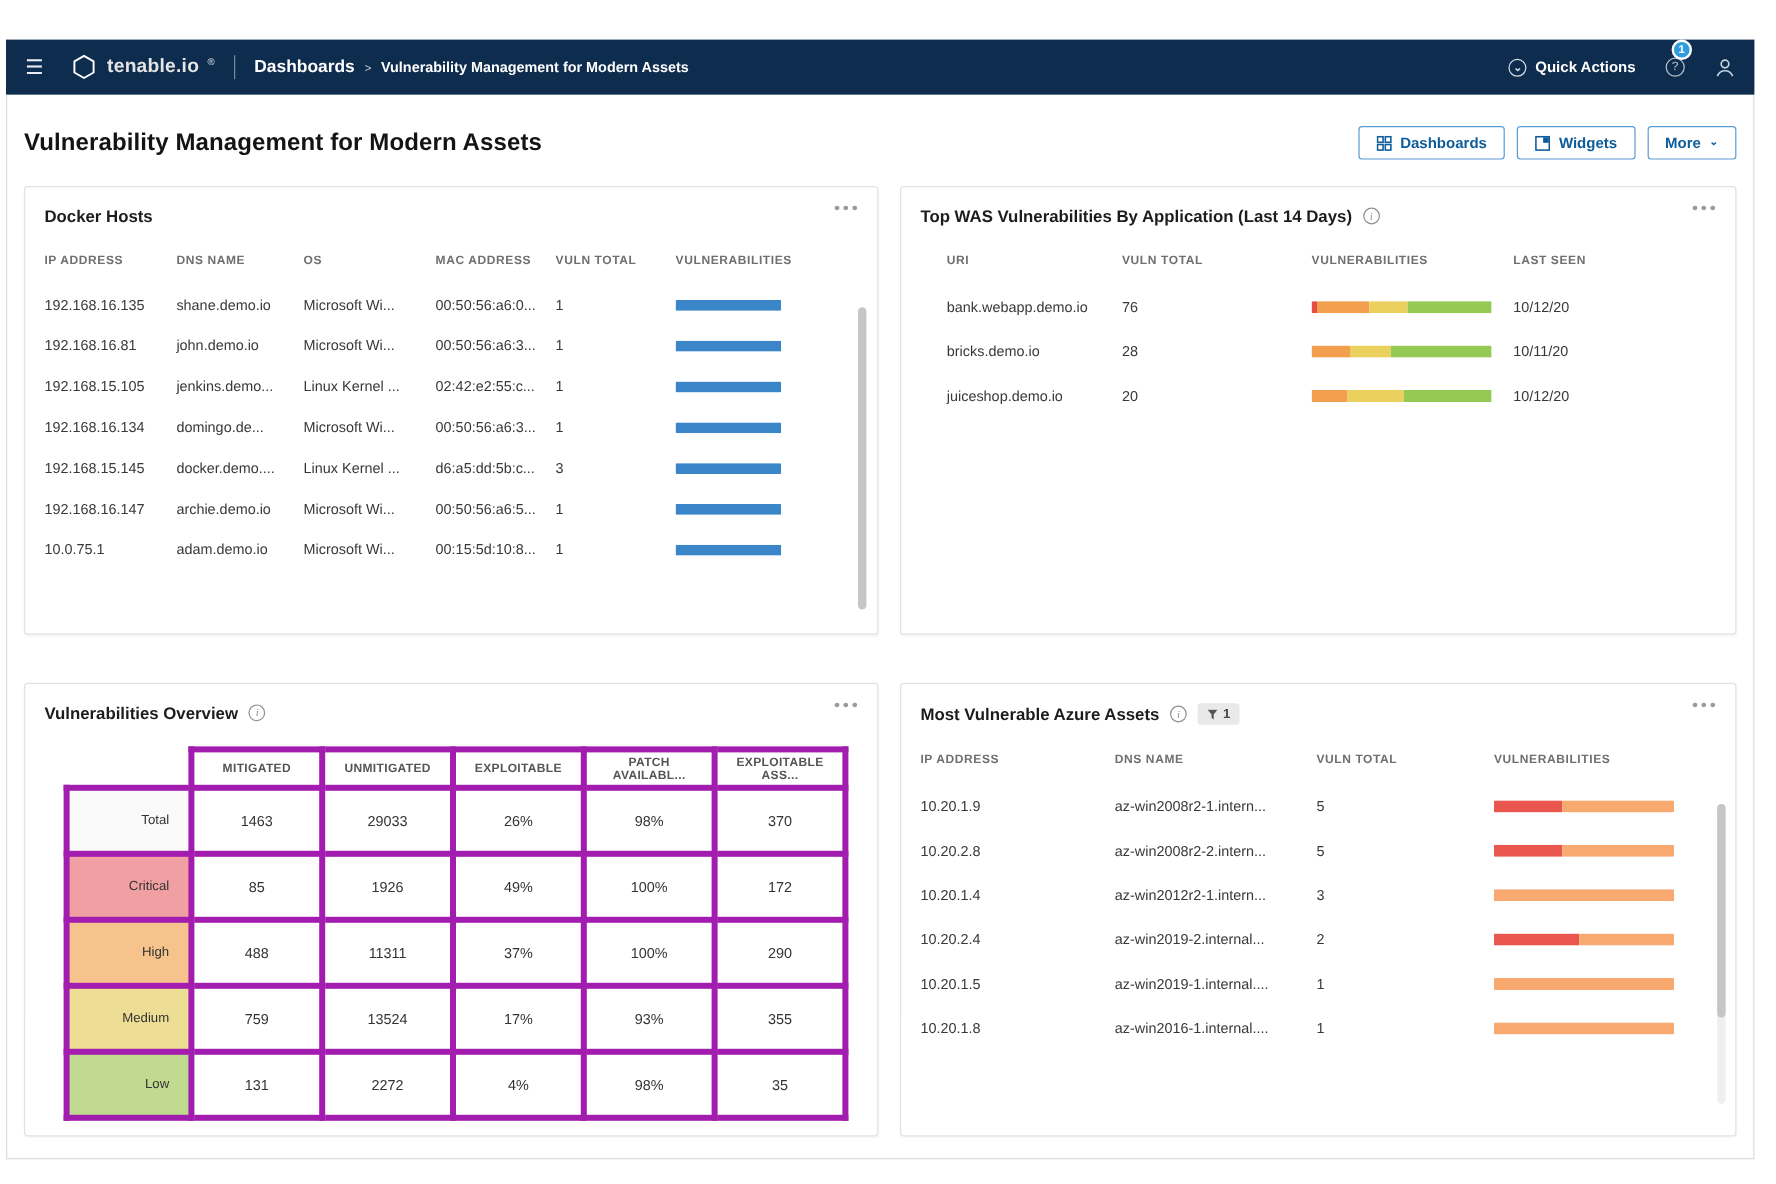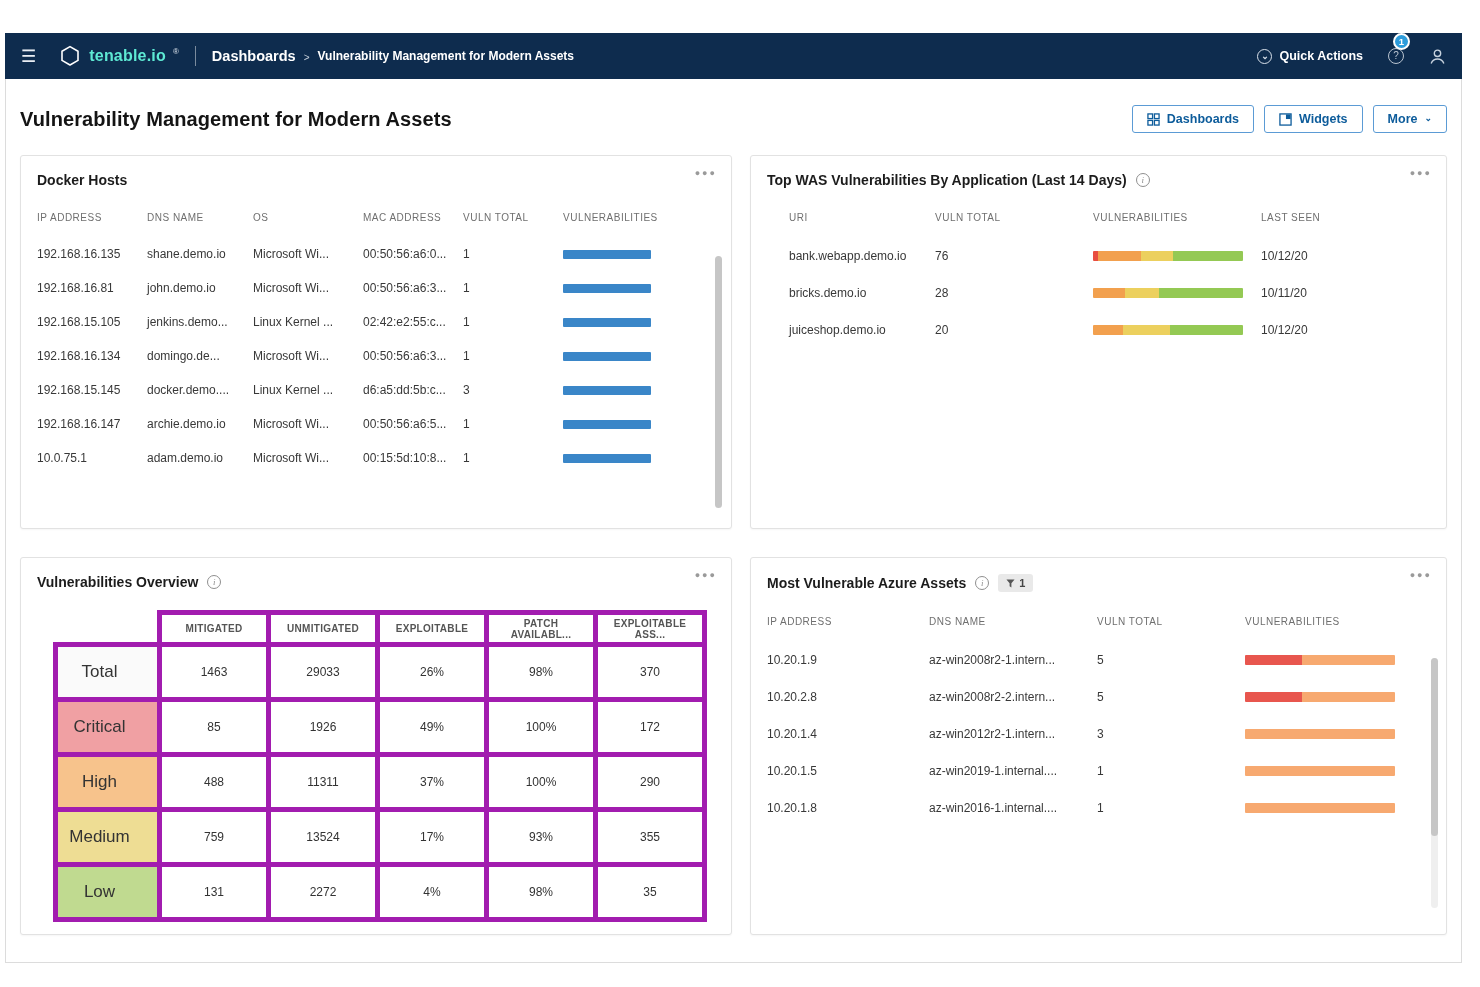--- a/index.html
+++ b/index.html
@@ -6,21 +6,21 @@
   html,body{background:#fff}
   body{width:1480px;height:987px;font-family:"Liberation Sans",sans-serif;color:#333;overflow:hidden}
   [data-interactable="true"]{cursor:pointer}
 
   .app{margin:33px 18px 0 5px;position:relative}
 
   
   .topbar{height:46px;background:#0e2c4e;display:flex;align-items:center;padding:0 16px;color:#fff}
   .hamburger{font-size:17px;color:#e8edf3;margin-right:22px;line-height:1}
   .brand{display:flex;align-items:center;gap:7px}
-  .brand-text{font-size:16px;font-weight:700;color:#5eead4;letter-spacing:.2px}
+  .brand-text{font-size:16px;font-weight:700;color:#e5e5e5;letter-spacing:.2px}
   .brand-reg{font-size:8px;vertical-align:top;position:relative;top:-5px;color:#dbe3ec}
   .nav-divider{width:1px;height:20px;background:rgba(255,255,255,.45);margin:0 16px}
   .breadcrumb{display:flex;align-items:center;gap:8px}
   .bc-root{font-size:14.5px;font-weight:700;color:#fff}
   .bc-sep{font-size:10px;color:#c3cdd9;position:relative;top:1px}
   .bc-cur{font-size:12px;font-weight:700;color:#fff}
   .topbar-right{margin-left:auto;display:flex;align-items:center;gap:24px}
   .quick-actions{display:flex;align-items:center;gap:7px;font-size:12.5px;font-weight:700}
   .qa-icon{width:15px;height:15px;border:1.2px solid #d9e1ea;border-radius:50%;display:inline-flex;align-items:center;justify-content:center;font-size:9px;color:#d9e1ea;line-height:1;padding-top:1px}
   .help-wrap{position:relative;width:18px;height:18px;display:flex;align-items:center;justify-content:center}
@@ -29,35 +29,35 @@
 
   
   .frame{border:1px solid #dcdcdc;border-top:none;background:#fff;padding-bottom:18px;min-height:884px}
   .page-head{display:flex;align-items:center;justify-content:space-between;padding:26px 14px 22px 14px}
   .page-title{font-size:20px;font-weight:700;color:#141414;letter-spacing:.1px}
   .actions{display:flex;gap:10px}
   .btn{display:inline-flex;align-items:center;gap:7px;background:#fff;border:1px solid #5b9bd5;border-radius:3px;color:#0d5c9b;font-size:12.5px;font-weight:700;padding:6px 14px;font-family:inherit}
   .btn .caret{font-size:9px;position:relative;top:-1px}
 
   
-  .grid{display:grid;grid-template-columns:712px 1fr;gap:28px 18px;padding:0 14px}
+  .grid{display:grid;grid-template-columns:712px 1fr;gap:40px 18px;padding:0 14px}
   .card{position:relative;background:#fff;border:1px solid #e2e2e2;border-radius:3px;box-shadow:0 1px 2px rgba(0,0,0,.04)}
   .card.h1{height:374px}
   .card.h2{height:378px}
   .card-header{display:flex;align-items:center;gap:9px;padding:16px 16px 6px 16px}
   .card-title{font-size:14px;font-weight:700;color:#1c1c1c}
   .info-icon{width:14px;height:14px;border:1.2px solid #8f8f8f;border-radius:50%;display:inline-flex;align-items:center;justify-content:center;font-size:9px;color:#8f8f8f;font-style:italic;line-height:1;font-family:"Liberation Serif",serif}
   .menu-dots{position:absolute;top:12px;right:14px;color:#9a9a9a;font-size:9px;letter-spacing:2px}
   .filter-chip{display:inline-flex;align-items:center;gap:4px;background:#e9e9e9;border-radius:3px;padding:3px 8px;font-size:11px;font-weight:700;color:#444}
 
   
   .ftable{padding:0 16px}
   .frow{display:flex;align-items:center}
   .fhead{margin-top:18px;padding-bottom:14px}
-  .fhead span{font-size:10px;color:#6f6f6f;letter-spacing:.5px;font-weight:400}
+  .fhead span{font-size:10px;color:#6f6f6f;letter-spacing:.5px;font-weight:700}
   .drow{height:34px;font-size:12px;color:#383838}
   .wrow{height:37px;font-size:12px;color:#383838}
   .arow{height:37px;font-size:12px;color:#383838}
 
   
   .docker .c-ip{width:110px}
   .docker .c-dns{width:106px}
   .docker .c-os{width:110px}
   .docker .c-mac{width:100px}
   .docker .c-vt{width:100px}
@@ -84,21 +84,21 @@
   .docker-scroll{right:9px;top:100px;height:252px}
   .azure-track{right:8px;top:100px;height:250px}
   .azure-thumb{right:8px;top:100px;height:178px}
 
   
   .otable{border-collapse:collapse;margin:14px 0 0 32px}
   .otable th,.otable td{border:5px solid #a21caf;text-align:center}
   .otable th{font-size:10px;color:#555;font-weight:700;letter-spacing:.3px;height:32px;width:109px;padding:0 4px}
   .otable th.corner{border:none;background:transparent;width:104px}
   .otable td{font-size:12px;color:#333;height:55px}
-  .otable td.rowlab{font-size:17px;padding-right:16px;width:104px;color:#333}
+  .otable td.rowlab{font-size:11px;text-align:right;padding-right:16px;width:104px;color:#333}
 </style>
 </head>
 <body>
 
 <div class="app" data-interactable="false">
 
   <header class="topbar" data-interactable="false">
     <span class="hamburger" data-interactable="true">☰</span>
     <div class="brand" data-interactable="true">
       <svg width="24" height="24" viewBox="0 0 24 24" data-interactable="false">
@@ -428,20 +428,31 @@
             <span class="c-ip" data-interactable="false">10.20.1.4</span>
             <span class="c-dns" data-interactable="false">az-win2012r2-1.intern...</span>
             <span class="c-vt" data-interactable="false">3</span>
             <span class="c-bar" data-interactable="false">
                 <span class="bar bar-stack" data-interactable="false">
                   <div class="seg" style="width: 100%; background: rgb(247, 169, 112);"></div>
                 </span>
               </span>
           </div>
           <div class="frow arow" data-interactable="true">
+            <span class="c-ip" data-interactable="false">10.20.2.4</span>
+            <span class="c-dns" data-interactable="false">az-win2019-2.internal...</span>
+            <span class="c-vt" data-interactable="false">2</span>
+            <span class="c-bar" data-interactable="false">
+                <span class="bar bar-stack" data-interactable="false">
+                  <div class="seg" style="width: 47%; background: rgb(232, 86, 78);"></div>
+                  <div class="seg" style="width: 53%; background: rgb(247, 169, 112);"></div>
+                </span>
+              </span>
+          </div>
+          <div class="frow arow" data-interactable="true">
             <span class="c-ip" data-interactable="false">10.20.1.5</span>
             <span class="c-dns" data-interactable="false">az-win2019-1.internal....</span>
             <span class="c-vt" data-interactable="false">1</span>
             <span class="c-bar" data-interactable="false">
                 <span class="bar bar-stack" data-interactable="false">
                   <div class="seg" style="width: 100%; background: rgb(247, 169, 112);"></div>
                 </span>
               </span>
           </div>
           <div class="frow arow" data-interactable="true">

